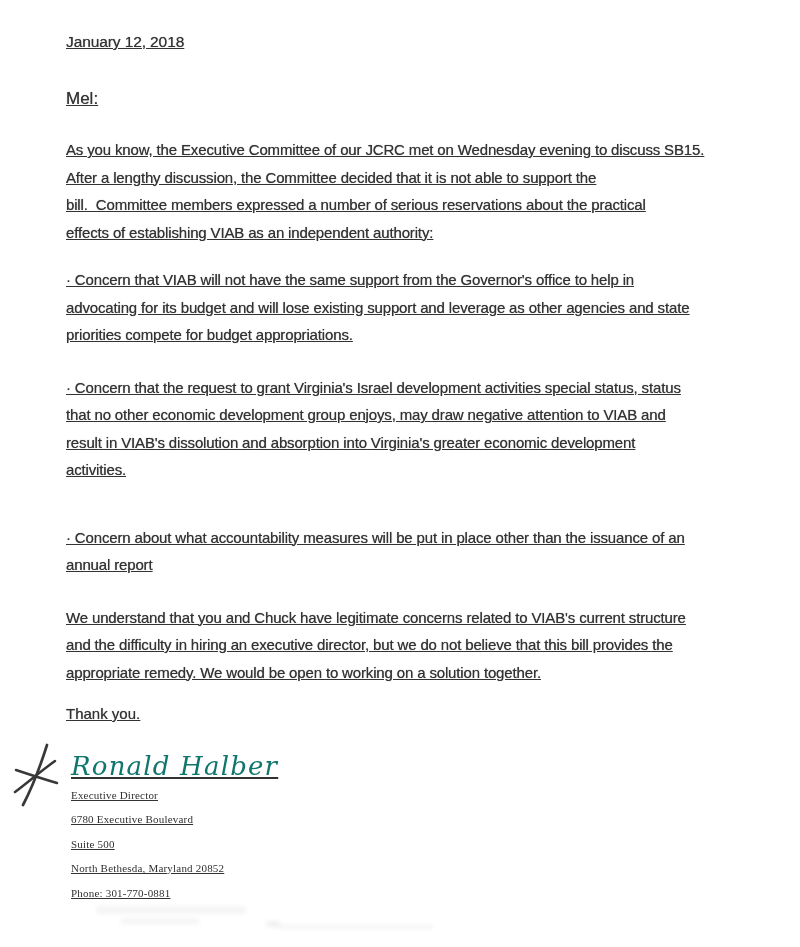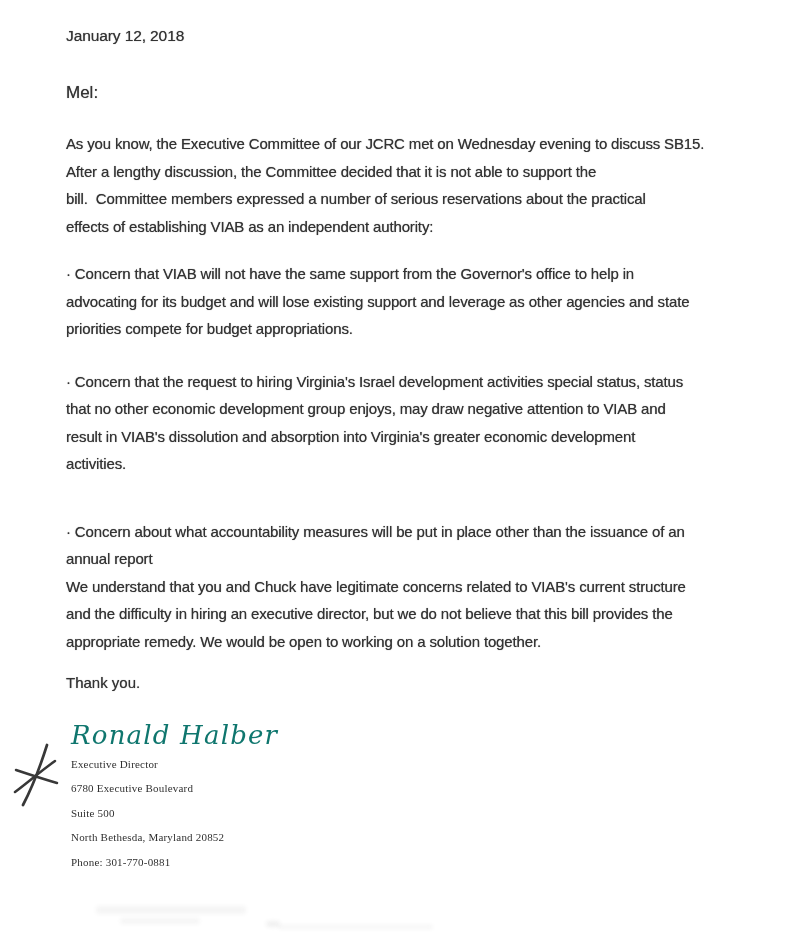--- a/index.html
+++ b/index.html
@@ -12,22 +12,23 @@
     font-family: "Liberation Sans", sans-serif;
     color: #333333;
   }
   .ink {
     color: #333333;
     text-shadow: 0 0 0.8px rgba(45,45,45,0.75);
   }
   .content {
     position: absolute;
     left: 66px;
-    top: 22px;
+    top: 28px;
     width: 730px;
+    text-decoration: underline;
   }
   .date {
     font-size: 15.5px;
     line-height: 27px;
     letter-spacing: -0.1px;
   }
   .salutation {
     margin-top: 30px;
     font-size: 17px;
     line-height: 27px;
@@ -35,21 +36,21 @@
   .para {
     font-size: 15px;
     line-height: 27.5px;
     letter-spacing: -0.15px;
     white-space: pre;
   }
   .p1 { margin-top: 24px; }
   .p2 { margin-top: 20px; }
   .p3 { margin-top: 25px; }
   .p4 { margin-top: 40px; }
-  .p5 { }
+  .p5 { margin-top: 25px; }
   .closing {
     margin-top: 14px;
     font-size: 15px;
     line-height: 27.5px;
   }
   .sig-name {
     margin-top: 22px;
     margin-left: 5px;
     font-family: "DejaVu Serif", serif;
     font-style: italic;
@@ -98,21 +99,21 @@
     <div class="date ink">January 12, 2018</div>
     <div class="salutation ink">Mel:</div>
 
     <div class="para ink p1">As you know, the Executive Committee of our JCRC met on Wednesday evening to discuss SB15.
 After a lengthy discussion, the Committee decided that it is not able to support the
 bill.  Committee members expressed a number of serious reservations about the practical
 effects of establishing VIAB as an independent authority:</div>
     <div class="para ink p2">· Concern that VIAB will not have the same support from the Governor's office to help in
 advocating for its budget and will lose existing support and leverage as other agencies and state
 priorities compete for budget appropriations.</div>
-    <div class="para ink p3">· Concern that the request to hiring Virginia's Israel development activities special status, status
+    <div class="para ink p3">· Concern that the request to grant Virginia's Israel development activities special status, status
 that no other economic development group enjoys, may draw negative attention to VIAB and
 result in VIAB's dissolution and absorption into Virginia's greater economic development
 activities.</div>
     <div class="para ink p4">· Concern about what accountability measures will be put in place other than the issuance of an
 annual report</div>
     <div class="para ink p5">We understand that you and Chuck have legitimate concerns related to VIAB's current structure
 and the difficulty in hiring an executive director, but we do not believe that this bill provides the
 appropriate remedy. We would be open to working on a solution together.</div>
 
     <div class="closing ink">Thank you.</div>

